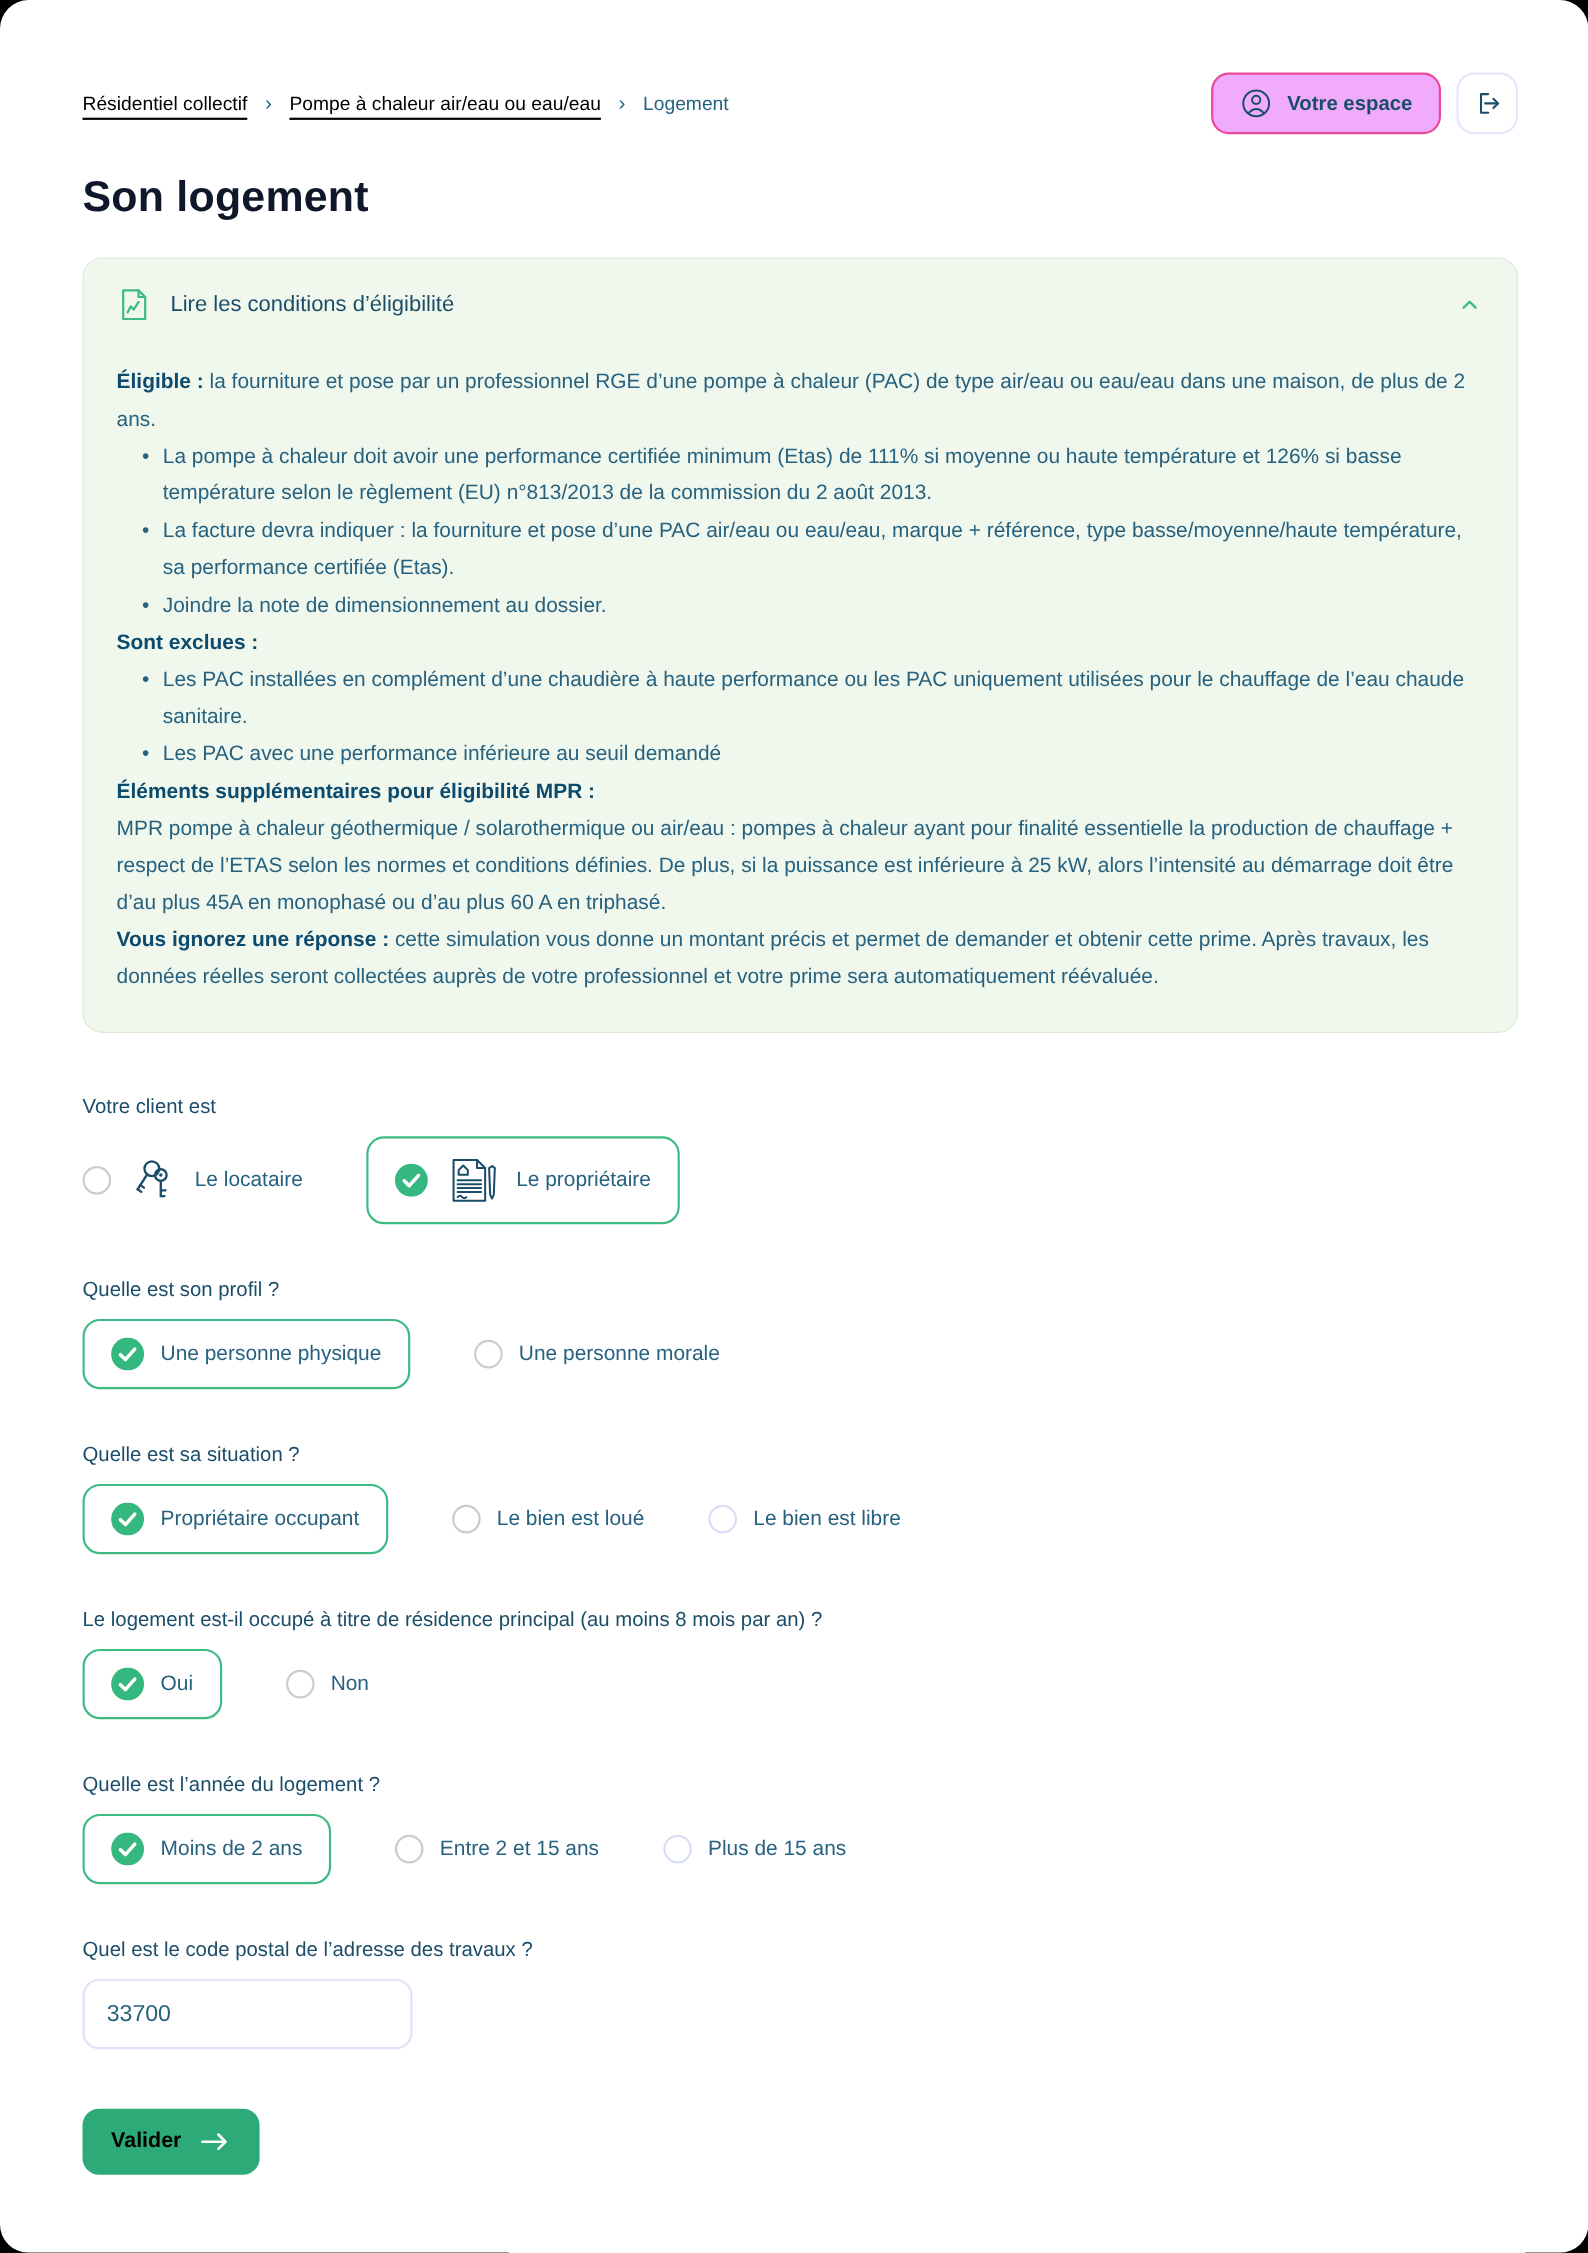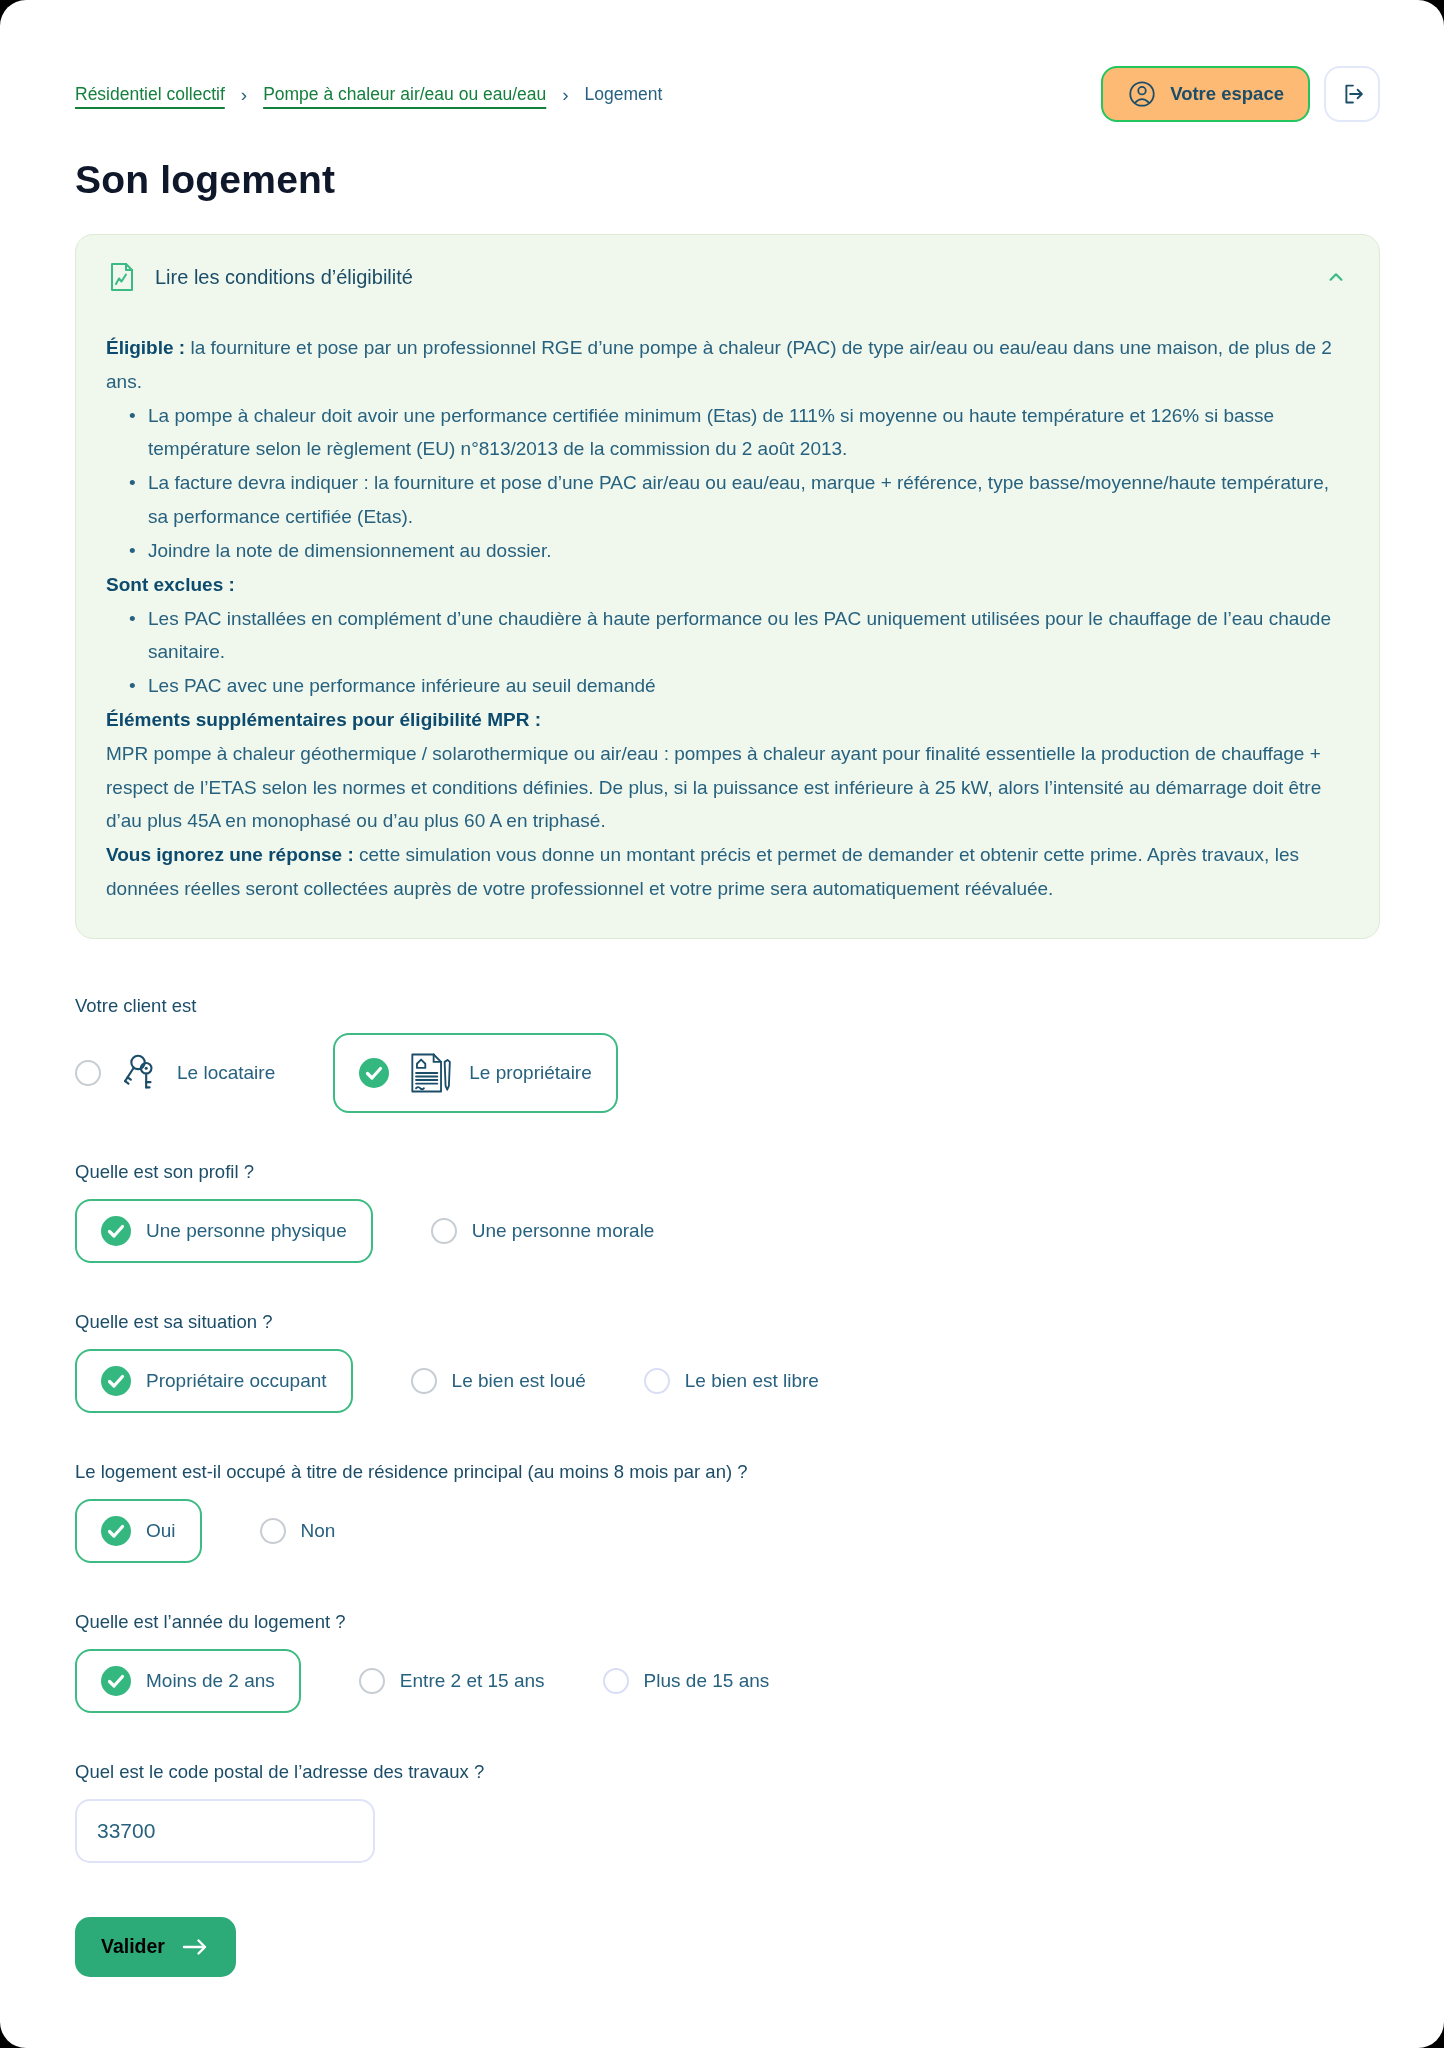--- a/index.html
+++ b/index.html
@@ -4,25 +4,25 @@
 <style>
   html,body{margin:0;padding:0;background:#000;}
   .page{
     width:1444px;min-height:2048px;box-sizing:border-box;background:#fff;
     border-radius:26px;margin:0 auto;padding:66px 64px 60px 75px;
     font-family:"Liberation Sans", sans-serif;color:#26617f;
   }
   
   .top-row{display:flex;justify-content:space-between;align-items:center;}
   .breadcrumb{display:flex;align-items:center;gap:16px;font-size:17.5px;color:#26617f;}
-  .bc-link{color:#15803d;text-decoration:underline;text-underline-offset:7px;text-decoration-thickness:1.5px;cursor:pointer;text-align:center;}
+  .bc-link{color:#000000;text-decoration:underline;text-underline-offset:7px;text-decoration-thickness:1.5px;cursor:pointer;text-align:center;}
   .bc-sep{color:#26617f;font-size:19px;line-height:1;}
   .top-actions{display:flex;gap:14px;align-items:center;}
-  .pill-btn{display:flex;align-items:center;gap:13px;height:56px;padding:0 24px;background:#fdba74;
-    border:2px solid #22c55e;border-radius:16px;color:#1b4d69;font-weight:700;font-size:18.5px;cursor:pointer;}
+  .pill-btn{display:flex;align-items:center;gap:13px;height:56px;padding:0 24px;background:#f0abfc;
+    border:2px solid #ec4899;border-radius:16px;color:#1b4d69;font-weight:700;font-size:18.5px;cursor:pointer;}
   .icon-btn{width:56px;height:56px;display:flex;align-items:center;justify-content:center;padding:0;
     background:#fff;border:2px solid #e3e7fa;border-radius:16px;cursor:pointer;}
   
   .page-title{font-size:39px;font-weight:700;color:#0f172a;margin:36px 0 32px;letter-spacing:.2px;}
   
   .panel{background:#f0f7ec;border:1px solid #dcead6;border-radius:18px;padding:26px 30px 32px;}
   .panel-header{display:flex;align-items:center;gap:17px;cursor:pointer;}
   .panel-title{font-size:20px;color:#1b4d69;font-weight:500;}
   .panel-chevron{margin-left:auto;display:flex;}
   .panel-body{margin-top:38px;font-size:19px;line-height:1.78;color:#26617f;}

